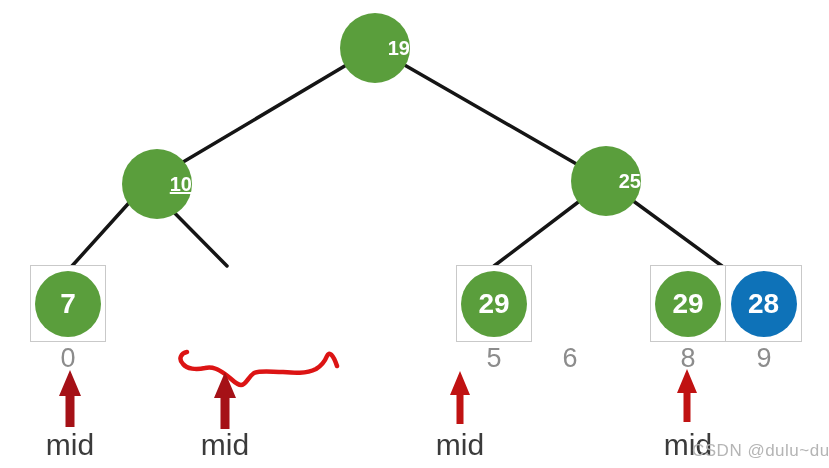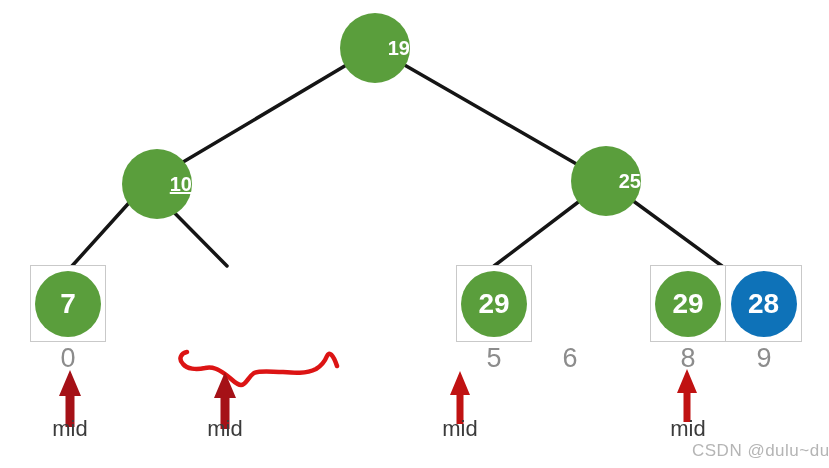--- a/index.html
+++ b/index.html
@@ -27,22 +27,22 @@
   .leaf{
     width:66px;height:66px;border-radius:50%;
     display:flex;align-items:center;justify-content:center;
     color:#fff;font-weight:bold;font-size:28px;
   }
   .green{background:#5a9e3c;}
   .blue{background:#0e72b8;}
   .indices{display:flex;margin-top:2px;}
   .indices span{width:76px;text-align:center;color:#8c8c8c;font-size:27px;line-height:28px;}
   .mid{
-    position:absolute;top:416px;transform:translateX(-50%);
-    color:#3b3b3b;font-size:22px;
+    position:absolute;top:428px;transform:translateX(-50%);
+    color:#3b3b3b;font-size:30px;
   }
   .mid1{left:70px;}.mid2{left:225px;}.mid3{left:460px;}.mid4{left:688px;}
   .watermark{
     position:absolute;left:692px;top:441px;font-size:17px;color:#b5b5b5;
     white-space:nowrap;letter-spacing:0.5px;
   }
 </style>
 </head>
 <body>
 

